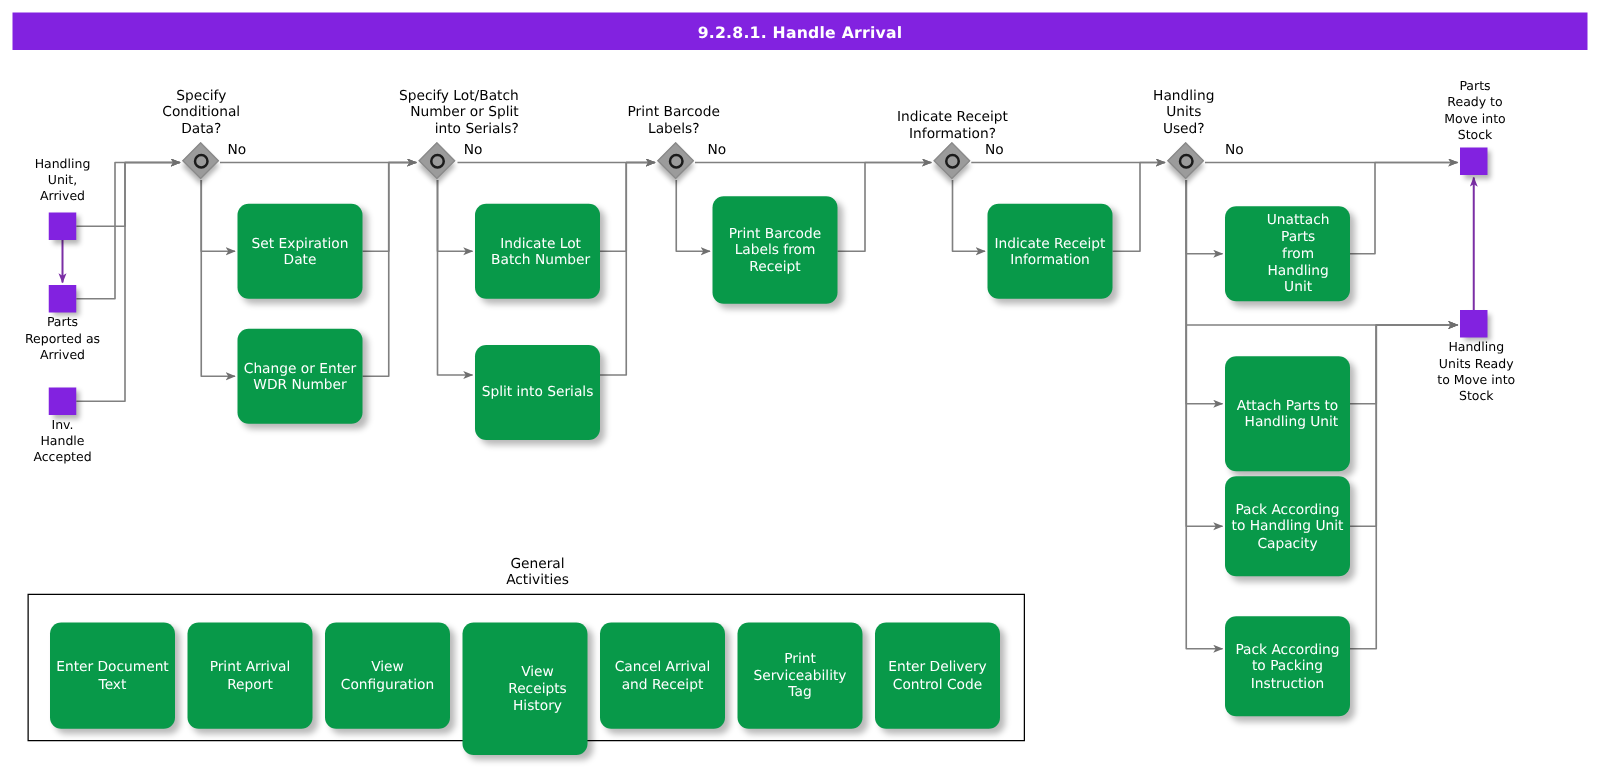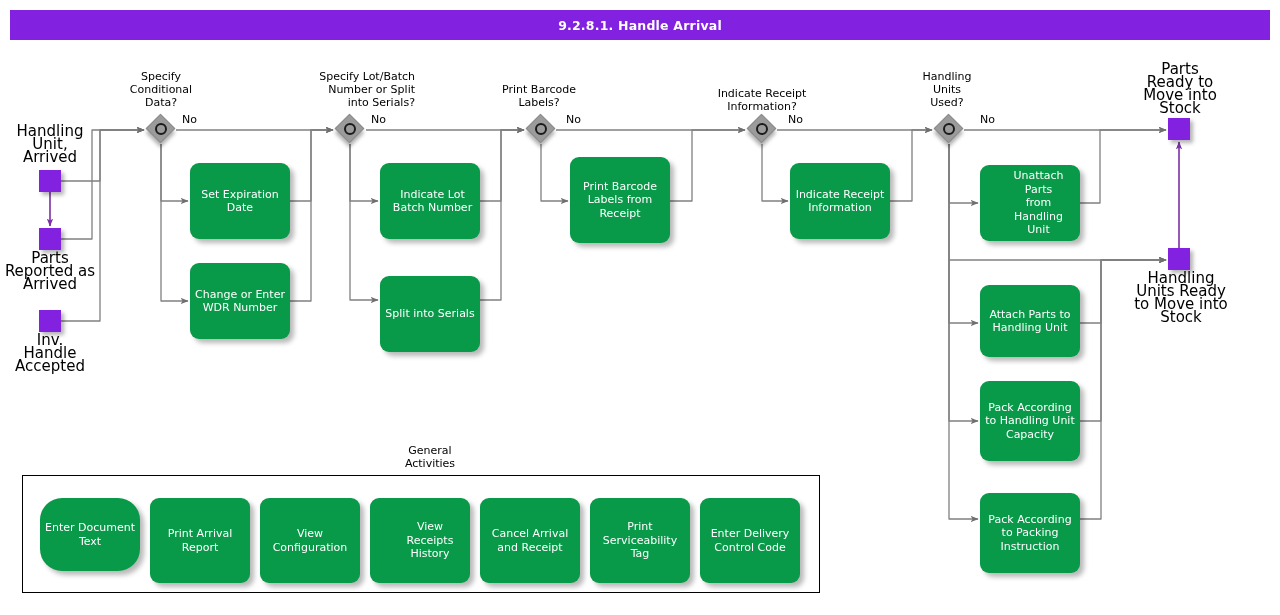--- a/index.html
+++ b/index.html
@@ -69,21 +69,21 @@
     position: absolute;
     width: 22px;
     height: 22px;
     background: #8222e0;
     box-shadow: 3px 3px 4px rgba(0,0,0,0.3);
   }
   .event-label {
     position: absolute;
     text-align: center;
     font-family: "DejaVu Sans", sans-serif;
-    font-size: 15px;
+    font-size: 10px;
     line-height: 13px;
     color: #000000;
     white-space: pre-line;
   }
 
   
   .gateway {
     position: absolute;
     width: 30px;
     height: 30px;
@@ -293,40 +293,40 @@
 Batch Number</div>
   <div class="task" style="left: 380px; top: 276px; width: 100px; height: 76px; white-space: pre-line;">Split into Serials</div>
   <div class="task" style="left: 570px; top: 157px; width: 100px; height: 86px; white-space: pre-line;">Print Barcode
 Labels from
 Receipt</div>
   <div class="task" style="left: 790px; top: 163px; width: 100px; height: 76px; white-space: pre-line;">Indicate Receipt
 Information</div>
   <div class="task" style="left: 980px; top: 165px; width: 100px; height: 76px; white-space: pre-line; padding-left: 22px;">Unattach Parts
 from Handling
 Unit</div>
-  <div class="task" style="left: 980px; top: 285px; width: 100px; height: 72px; white-space: pre-line;">Attach Parts to
+  <div class="task" style="left: 980px; top: 285px; width: 100px; height: 92px; white-space: pre-line; text-align: right;">Attach Parts to
 Handling Unit</div>
   <div class="task" style="left: 980px; top: 381px; width: 100px; height: 80px; white-space: pre-line;">Pack According
 to Handling Unit
 Capacity</div>
   <div class="task" style="left: 980px; top: 493px; width: 100px; height: 80px; white-space: pre-line;">Pack According
 to Packing
 Instruction</div>
 
   <div class="group-label" style="white-space: pre-line;">General
 Activities</div>
   <div class="group-box"></div>
 
-  <div class="task" style="left: 40px; top: 498px; width: 100px; height: 73px; white-space: pre-line; border-radius: 22px;">Enter Document
+  <div class="task" style="left: 40px; top: 498px; width: 100px; height: 85px; white-space: pre-line;">Enter Document
 Text</div>
   <div class="task" style="left: 150px; top: 498px; width: 100px; height: 85px; white-space: pre-line;">Print Arrival
 Report</div>
   <div class="task" style="left: 260px; top: 498px; width: 100px; height: 85px; white-space: pre-line;">View
 Configuration</div>
-  <div class="task" style="left: 370px; top: 498px; width: 100px; height: 85px; white-space: pre-line; padding-left: 25px;">View Receipts
+  <div class="task" style="left: 370px; top: 498px; width: 100px; height: 106px; white-space: pre-line; padding-left: 25px;">View Receipts
 History</div>
   <div class="task" style="left: 480px; top: 498px; width: 100px; height: 85px; white-space: pre-line;">Cancel Arrival
 and Receipt</div>
   <div class="task" style="left: 590px; top: 498px; width: 100px; height: 85px; white-space: pre-line;">Print
 Serviceability
 Tag</div>
   <div class="task" style="left: 700px; top: 498px; width: 100px; height: 85px; white-space: pre-line;">Enter Delivery
 Control Code</div>
 
 </div>

